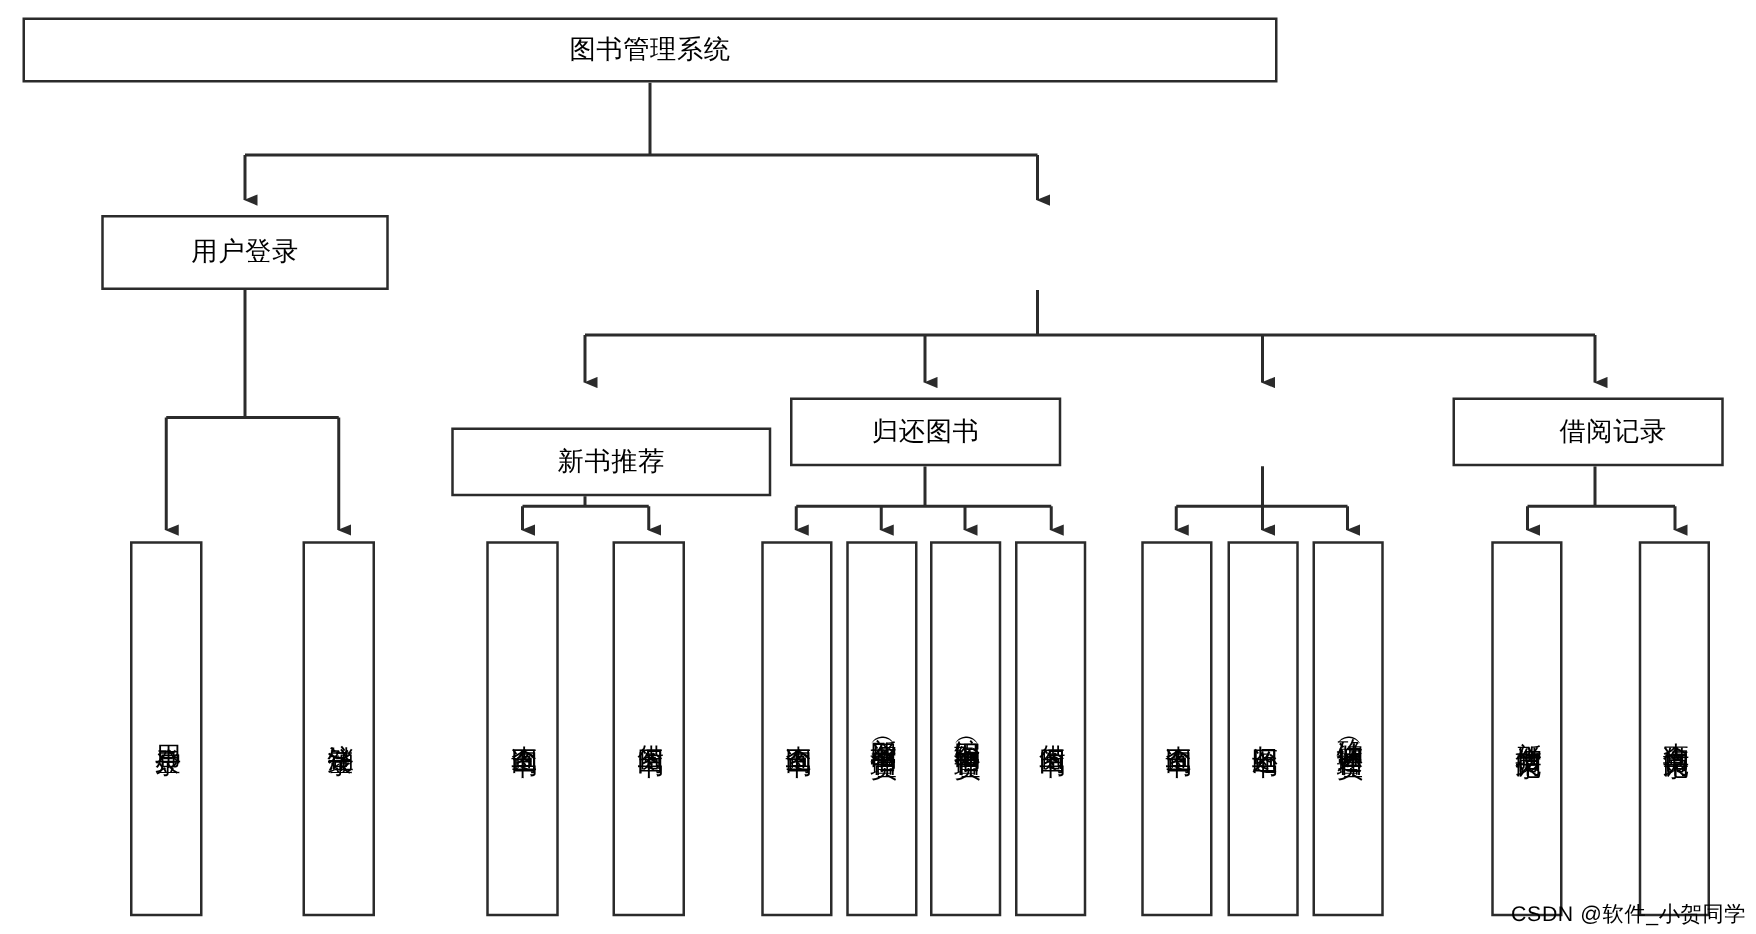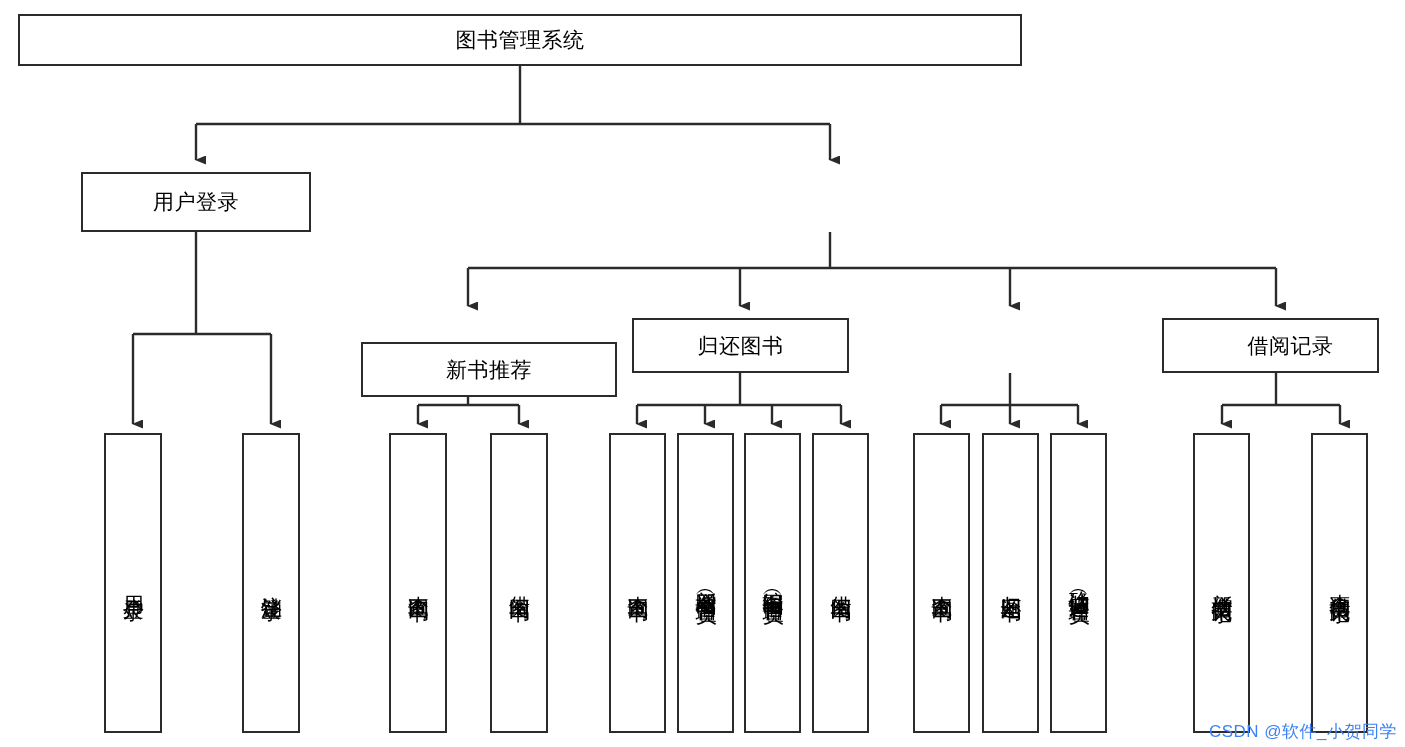--- a/index.html
+++ b/index.html
@@ -56,21 +56,21 @@
     line-height: 1.28;
     letter-spacing: 2px;
     white-space: nowrap;
     max-height: 290px;
   }
   .watermark {
     position: absolute;
     right: 8px;
     bottom: 4px;
     font-size: 17px;
-    color: #3b82f6;
+    color: #000000;
     white-space: nowrap;
     letter-spacing: 0.5px;
   }
 </style>
 </head>
 <body>
 
 <div id="diagram-root">
 
   <svg id="diagram-svg" viewBox="0 0 1405 747">

